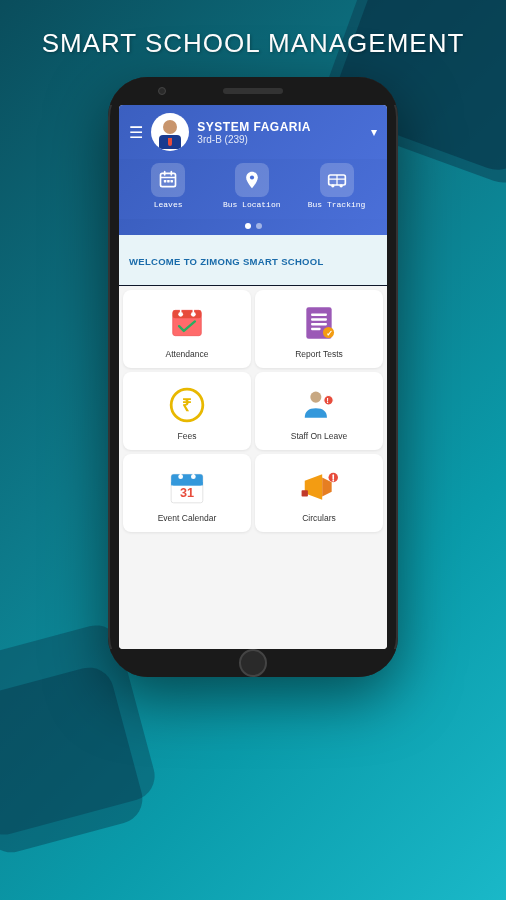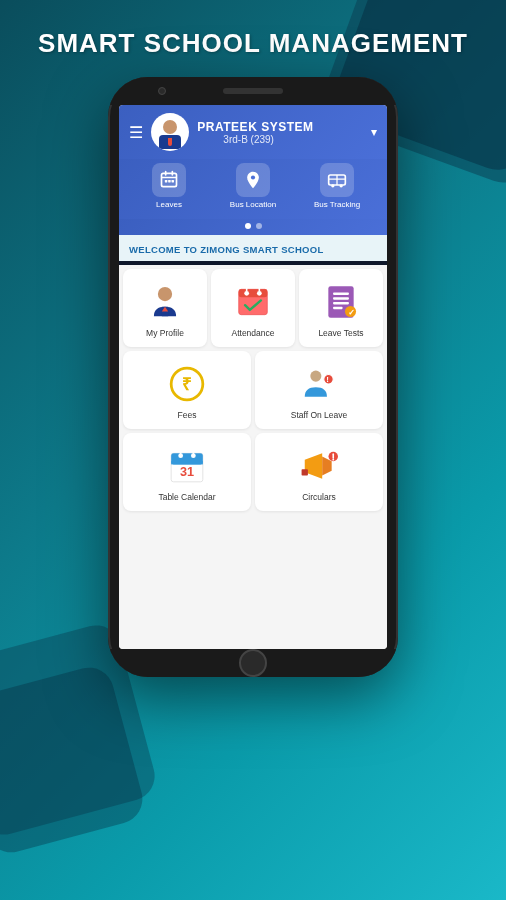--- a/index.html
+++ b/index.html
@@ -44,21 +44,21 @@
     .header-title {
       color: white;
       text-align: center;
       padding: 28px 20px 10px;
       z-index: 10;
       position: relative;
     }
 
     .header-title h1 {
       font-size: 26px;
-      font-weight: 700;
+      font-weight: 400;
       line-height: 1.2;
       text-shadow: 1px 1px 3px rgba(0,0,0,0.3);
       letter-spacing: 1px;
     }
 
     
     .phone-frame {
       position: relative;
       width: 290px;
       height: 600px;
@@ -186,35 +186,35 @@
     .user-name {
       color: white;
       font-size: 12px;
       font-weight: 700;
       letter-spacing: 0.5px;
     }
 
     .user-class {
       color: rgba(255,255,255,0.85);
       font-size: 10px;
-      margin-left: 26px;
     }
 
     .dropdown-arrow {
       color: white;
       font-size: 12px;
     }
 
     
     .quick-actions {
       background: linear-gradient(135deg, #3b5fc0 0%, #4a6fd8 100%);
       padding: 4px 8px 10px;
       display: flex;
       justify-content: space-around;
       align-items: center;
+      font-family: Liberation Mono, monospace;
     }
 
     .quick-action-item {
       display: flex;
       flex-direction: column;
       align-items: center;
       gap: 3px;
       cursor: pointer;
       min-width: 55px;
     }
@@ -255,22 +255,22 @@
       background: white;
     }
 
     .dot-inactive {
       background: rgba(255,255,255,0.5);
     }
 
     
     .welcome-banner {
       background: #e8f4f8;
-      padding: 4px 10px;
-      border-bottom: 4px solid #0f172a;
+      padding: 16px 10px;
+      border-bottom: 1px solid #0f172a;
     }
 
     .welcome-text {
       color: #1a6baa;
       font-size: 9.5px;
       font-weight: 700;
       letter-spacing: 0.3px;
     }
 
     
@@ -367,21 +367,21 @@
       <div class="user-avatar">
         <div class="avatar-figure">
           <div class="avatar-head"></div>
           <div class="avatar-body">
             <div class="avatar-tie"></div>
           </div>
         </div>
       </div>
 
       <div class="user-info">
-        <div class="user-name">PRATEEK SYSTEM</div>
+        <div class="user-name">SYSTEM FAGARIA</div>
         <div class="user-class">3rd-B (239)</div>
       </div>
 
       <div class="dropdown-arrow">▾</div>
     </div>
 
     <div class="quick-actions">
 
       <div class="quick-action-item">
         <div class="quick-action-icon">
@@ -429,31 +429,20 @@
       <div class="dot dot-inactive"></div>
     </div>
 
     <div class="welcome-banner">
       <span class="welcome-text">WELCOME TO ZIMONG SMART SCHOOL</span>
     </div>
 
     <div class="grid-menu">
 
       <div class="grid-row">
-        <div class="grid-item">
-          <div class="grid-icon">
-            <svg width="38" height="38" viewBox="0 0 48 48">
-              <circle cx="24" cy="14" r="9" fill="#c8956c"></circle>
-              <path d="M10 42 Q10 30 24 30 Q38 30 38 42" fill="#1a3a8f"></path>
-              <rect x="20" y="30" width="8" height="12" fill="#1a3a8f"></rect>
-              <polygon points="24,30 20,36 28,36" fill="#e74c3c"></polygon>
-            </svg>
-          </div>
-          <span class="grid-label">My Profile</span>
-        </div>
 
         <div class="grid-item">
           <div class="grid-icon">
             <svg width="38" height="38" viewBox="0 0 48 48">
               <rect x="6" y="8" width="36" height="32" rx="3" fill="#ff6b6b" stroke="#e55" stroke-width="1"></rect>
               <rect x="6" y="8" width="36" height="10" rx="3" fill="#e74c3c"></rect>
               <circle cx="16" cy="13" r="3" fill="white"></circle>
               <circle cx="32" cy="13" r="3" fill="white"></circle>
               <line x1="16" y1="10" x2="16" y2="6" stroke="white" stroke-width="2" stroke-linecap="round"></line>
               <line x1="32" y1="10" x2="32" y2="6" stroke="white" stroke-width="2" stroke-linecap="round"></line>
@@ -468,21 +457,21 @@
             <svg width="38" height="38" viewBox="0 0 48 48">
               <rect x="8" y="4" width="32" height="40" rx="3" fill="#9b59b6"></rect>
               <rect x="14" y="12" width="20" height="3" rx="1" fill="white"></rect>
               <rect x="14" y="18" width="20" height="3" rx="1" fill="white"></rect>
               <rect x="14" y="24" width="20" height="3" rx="1" fill="white"></rect>
               <rect x="14" y="30" width="12" height="3" rx="1" fill="white"></rect>
               <circle cx="36" cy="36" r="7" fill="#f39c12"></circle>
               <text x="33" y="40" font-size="10" fill="white" font-weight="bold">✓</text>
             </svg>
           </div>
-          <span class="grid-label">Leave Tests</span>
+          <span class="grid-label">Report Tests</span>
         </div>
       </div>
 
       <div class="grid-row">
         <div class="grid-item">
           <div class="grid-icon">
             <svg width="38" height="38" viewBox="0 0 48 48">
               <circle cx="24" cy="24" r="20" fill="none" stroke="#e8b800" stroke-width="3.5"></circle>
               <text x="50%" y="55%" text-anchor="middle" dominant-baseline="middle" font-size="22" fill="#e8b800" font-weight="bold" font-family="Arial">₹</text>
             </svg>
@@ -512,21 +501,21 @@
               <rect x="4" y="8" width="40" height="36" rx="3" fill="white" stroke="#ddd" stroke-width="1"></rect>
               <rect x="4" y="8" width="40" height="14" rx="3" fill="#3498db"></rect>
               <rect x="4" y="18" width="40" height="4" fill="#3498db"></rect>
               <circle cx="16" cy="11" r="3" fill="white"></circle>
               <circle cx="32" cy="11" r="3" fill="white"></circle>
               <line x1="16" y1="8" x2="16" y2="4" stroke="white" stroke-width="2" stroke-linecap="round"></line>
               <line x1="32" y1="8" x2="32" y2="4" stroke="white" stroke-width="2" stroke-linecap="round"></line>
               <text x="50%" y="76%" text-anchor="middle" font-size="16" fill="#e74c3c" font-weight="bold" font-family="Arial">31</text>
             </svg>
           </div>
-          <span class="grid-label">Table Calendar</span>
+          <span class="grid-label">Event Calendar</span>
         </div>
 
         <div class="grid-item">
           <div class="grid-icon">
             <svg width="38" height="38" viewBox="0 0 48 48">
               <path d="M6 32 L6 16 L28 8 L28 40 Z" fill="#f39c12"></path>
               <path d="M28 12 L40 18 L40 30 L28 36 Z" fill="#e67e22"></path>
               <circle cx="42" cy="12" r="6" fill="#e74c3c"></circle>
               <line x1="42" y1="9" x2="42" y2="14" stroke="white" stroke-width="2" stroke-linecap="round"></line>
               <circle cx="42" cy="16" r="1.2" fill="white"></circle>

